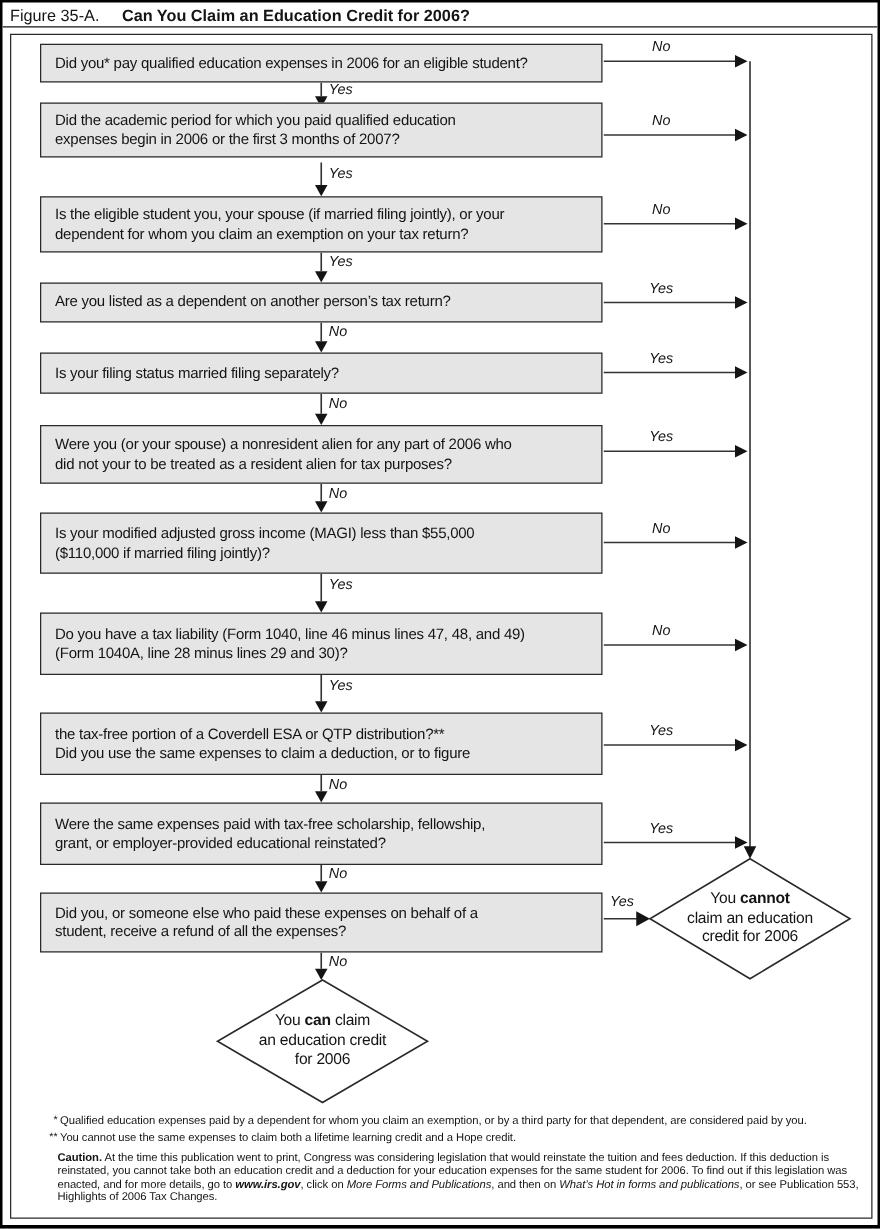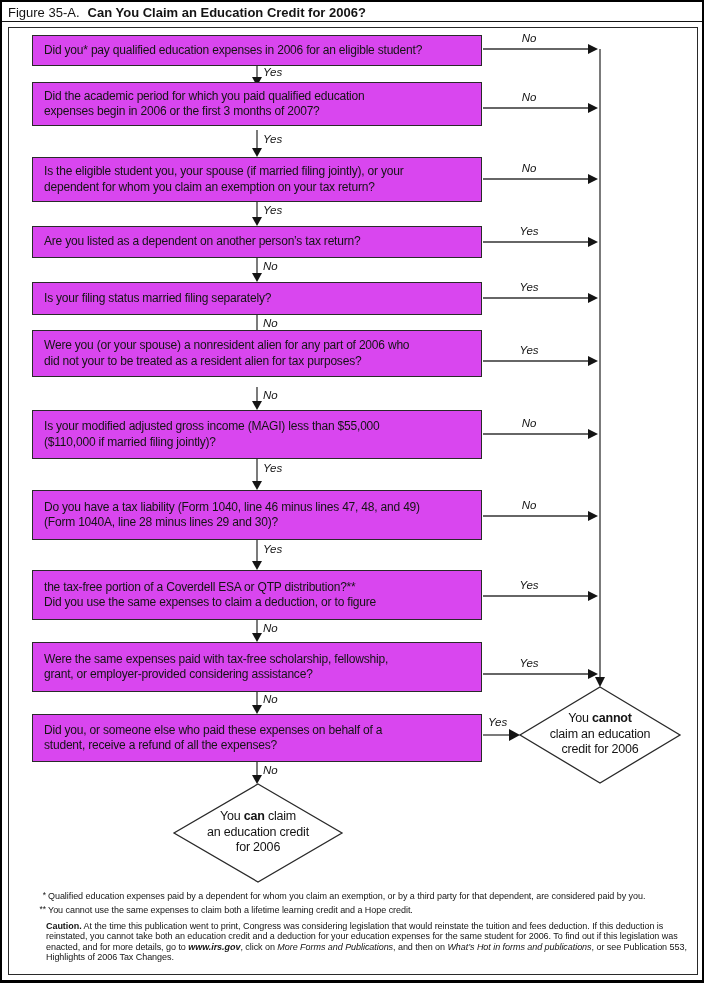--- a/index.html
+++ b/index.html
@@ -7,30 +7,30 @@
     position:relative; width:704px; height:983px; box-sizing:border-box;
     background:#fff; border:2px solid #000; border-bottom-width:3px;
     font-family:"Liberation Sans", sans-serif; color:#141414; overflow:hidden;
   }
   
   .title-band {
     position:absolute; left:0; top:0; width:100%; height:20px;
     border-bottom:1px solid #141414; box-sizing:border-box;
     padding:3px 0 0 6px; font-size:13px; white-space:nowrap;
   }
-  .title-band .t-main { font-weight:bold; margin-left:8px; }
+  .title-band .t-main { font-weight:bold; margin-left:18px; }
   
   .frame {
     position:absolute; left:6px; top:25px; width:690px; height:948px;
     border:1px solid #2a2a2a; box-sizing:border-box;
   }
   
   .qbox {
     position:absolute; left:30px; width:450px; box-sizing:border-box;
-    border:1.5px solid #2a2a2a; background:#d946ef;
+    border:1.5px solid #2a2a2a; background:#e5e5e5;
     display:flex; flex-direction:column; justify-content:center;
     padding-left:11px; font-size:12px; line-height:15.5px;
     letter-spacing:-0.2px; white-space:nowrap;
   }
   
   .lbl {
     position:absolute; font-style:italic; font-size:11.5px; line-height:13px;
     white-space:nowrap;
   }
   .lbl.side { width:44px; text-align:center; }
@@ -141,39 +141,39 @@
   <div class="qbox" style="top:155px;height:45px">
     <span>Is the eligible student you, your spouse (if married filing jointly), or your</span>
     <span>dependent for whom you claim an exemption on your tax return?</span>
   </div>
   <div class="qbox" style="top:224px;height:32px">
     <span>Are you listed as a dependent on another person’s tax return?</span>
   </div>
   <div class="qbox" style="top:280px;height:33px">
     <span>Is your filing status married filing separately?</span>
   </div>
-  <div class="qbox" style="top:328px;height:47px">
+  <div class="qbox" style="top:338px;height:47px">
     <span>Were you (or your spouse) a nonresident alien for any part of 2006 who</span>
     <span>did not your to be treated as a resident alien for tax purposes?</span>
   </div>
   <div class="qbox" style="top:408px;height:49px">
     <span>Is your modified adjusted gross income (MAGI) less than $55,000</span>
     <span>($110,000 if married filing jointly)?</span>
   </div>
   <div class="qbox" style="top:488px;height:50px">
     <span>Do you have a tax liability (Form 1040, line 46 minus lines 47, 48, and 49)</span>
     <span>(Form 1040A, line 28 minus lines 29 and 30)?</span>
   </div>
   <div class="qbox" style="top:568px;height:50px">
     <span>the tax-free portion of a Coverdell ESA or QTP distribution?**</span>
     <span>Did you use the same expenses to claim a deduction, or to figure</span>
   </div>
   <div class="qbox" style="top:640px;height:50px">
     <span>Were the same expenses paid with tax-free scholarship, fellowship,</span>
-    <span>grant, or employer-provided considering assistance?</span>
+    <span>grant, or employer-provided educational reinstated?</span>
   </div>
   <div class="qbox" style="top:712px;height:48px">
     <span>Did you, or someone else who paid these expenses on behalf of a</span>
     <span>student, receive a refund of all the expenses?</span>
   </div>
 
   <span class="lbl side" style="left:505px;top:30px">No</span>
   <span class="lbl side" style="left:505px;top:89px">No</span>
   <span class="lbl side" style="left:505px;top:160px">No</span>
   <span class="lbl side" style="left:505px;top:223px">Yes</span>

